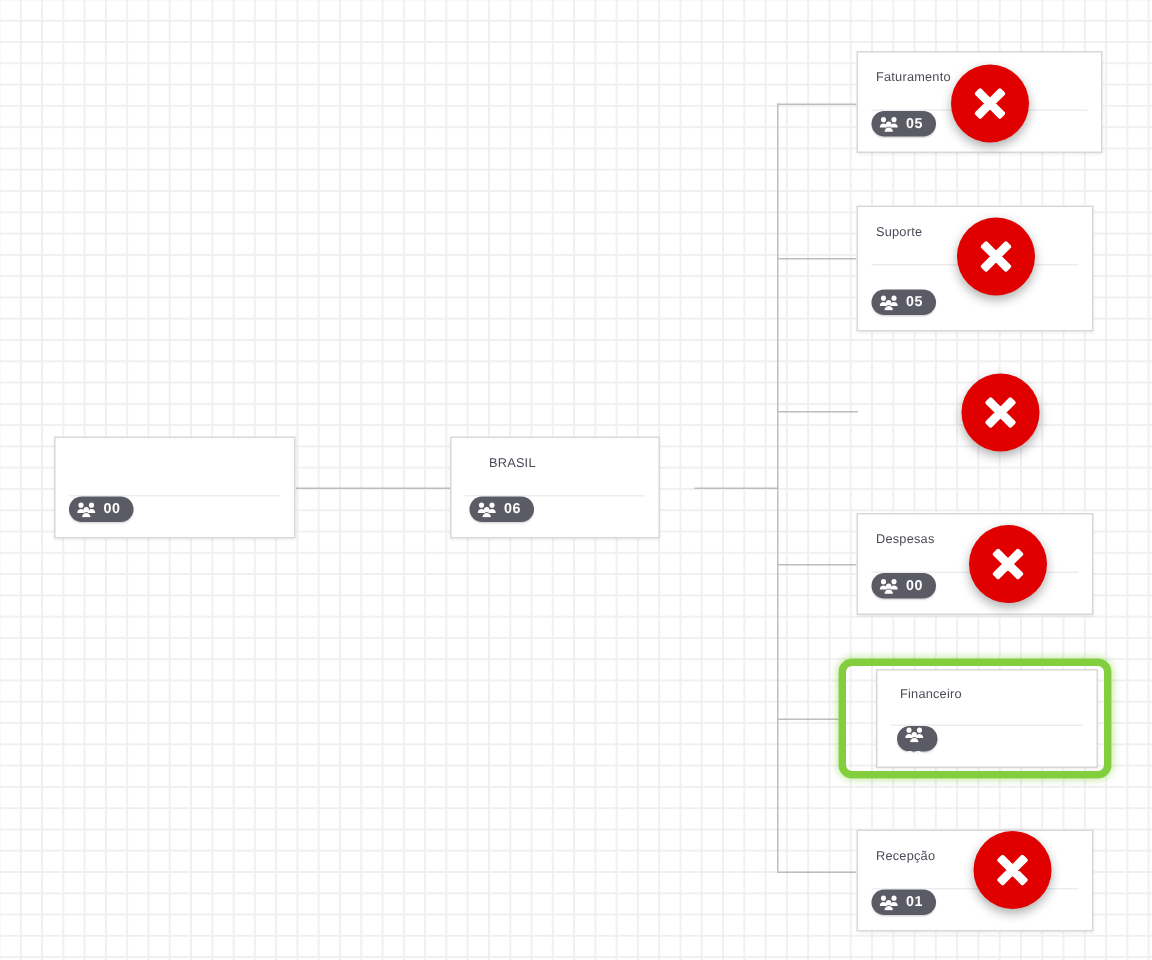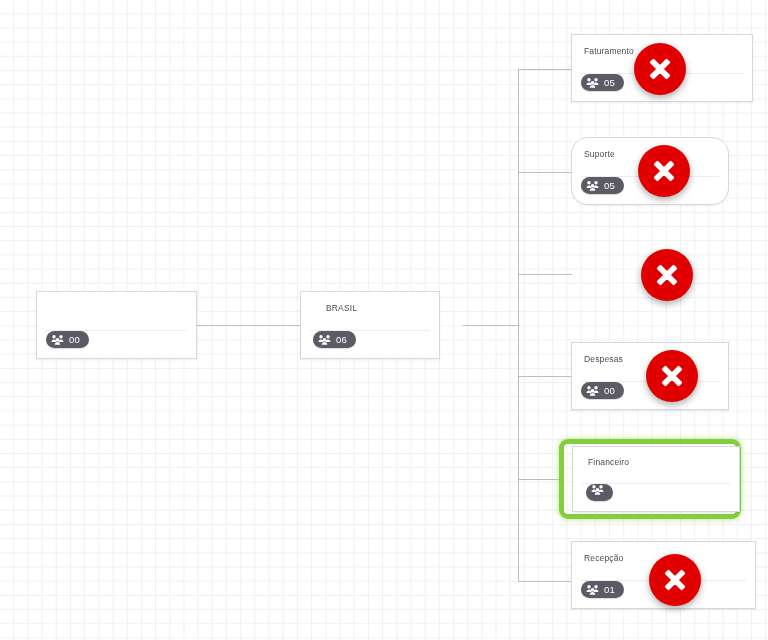--- a/index.html
+++ b/index.html
@@ -74,21 +74,21 @@
     box-shadow: 0 1px 1px rgba(0,0,0,0.15);
   }
   .badge .glyph {
     display: block;
     width: 13px;
     height: 11px;
     flex: none;
   }
   .badge .count {
     font-size: 9.5px;
-    font-weight: 400;
+    font-weight: 700;
     letter-spacing: .3px;
   }
 
   
   .highlight-ring {
     position: absolute;
     box-sizing: border-box;
     border: 5px solid #82ce3c;
     border-radius: 9px;
     box-shadow: 0 0 5px 1px rgba(130,206,60,0.45);
@@ -156,21 +156,21 @@
           <circle cx="20" cy="5.5" r="3.4" fill="#ffffff"></circle>
           <path d="M15 16c0-3.2 2.3-5.2 5-5.2s5 2 5 5.2z" fill="#ffffff"></path>
           <circle cx="13" cy="11.5" r="3.6" fill="#ffffff"></circle>
           <path d="M7.4 21.5c0-3.4 2.5-5.6 5.6-5.6s5.6 2.2 5.6 5.6z" fill="#ffffff"></path>
         </svg>
       </span>
       <span class="count">06</span>
     </div>
   </div>
 
-  <div class="node" style="left:571px; top:34px; width:182px; height:68px;">
+  <div class="node" style="left:571px; top:34px; width:164px; height:68px;">
     <div class="node-title">Faturamento</div>
     <div class="node-divider"></div>
     <div class="badge">
       <span class="glyph">
         <svg viewBox="0 0 26 22" width="13" height="11" aria-hidden="true">
           <circle cx="6" cy="5.5" r="3.4" fill="#ffffff"></circle>
           <path d="M1 16c0-3.2 2.3-5.2 5-5.2s5 2 5 5.2z" fill="#ffffff"></path>
           <circle cx="20" cy="5.5" r="3.4" fill="#ffffff"></circle>
           <path d="M15 16c0-3.2 2.3-5.2 5-5.2s5 2 5 5.2z" fill="#ffffff"></path>
           <circle cx="13" cy="11.5" r="3.6" fill="#ffffff"></circle>
@@ -179,21 +179,21 @@
       </span>
       <span class="count">05</span>
     </div>
   </div>
   <div class="x-marker" style="left:634px; top:43px;">
     <svg viewBox="0 0 32 32" width="30" height="30" aria-hidden="true">
       <path d="M9 6.5 L16 13.5 L23 6.5 L25.5 9 L18.5 16 L25.5 23 L23 25.5 L16 18.5 L9 25.5 L6.5 23 L13.5 16 L6.5 9 Z" fill="#ffffff" stroke="#ffffff" stroke-width="2.6" stroke-linejoin="round"></path>
     </svg>
   </div>
 
-  <div class="node" style="left:571px; top:137px; width:158px; height:68px;border-radius:17px;">
+  <div class="node" style="left:571px; top:137px; width:158px; height:84px;">
     <div class="node-title">Suporte</div>
     <div class="node-divider"></div>
     <div class="badge">
       <span class="glyph">
         <svg viewBox="0 0 26 22" width="13" height="11" aria-hidden="true">
           <circle cx="6" cy="5.5" r="3.4" fill="#ffffff"></circle>
           <path d="M1 16c0-3.2 2.3-5.2 5-5.2s5 2 5 5.2z" fill="#ffffff"></path>
           <circle cx="20" cy="5.5" r="3.4" fill="#ffffff"></circle>
           <path d="M15 16c0-3.2 2.3-5.2 5-5.2s5 2 5 5.2z" fill="#ffffff"></path>
           <circle cx="13" cy="11.5" r="3.6" fill="#ffffff"></circle>
@@ -232,39 +232,39 @@
       <span class="count">00</span>
     </div>
   </div>
   <div class="x-marker" style="left:646px; top:350px;">
     <svg viewBox="0 0 32 32" width="30" height="30" aria-hidden="true">
       <path d="M9 6.5 L16 13.5 L23 6.5 L25.5 9 L18.5 16 L25.5 23 L23 25.5 L16 18.5 L9 25.5 L6.5 23 L13.5 16 L6.5 9 Z" fill="#ffffff" stroke="#ffffff" stroke-width="2.6" stroke-linejoin="round"></path>
     </svg>
   </div>
 
   <div class="highlight-ring" style="left:559px; top:439px; width:182px; height:80px;"></div>
-  <div class="node" style="left:572px; top:446px; width:168px; height:66px;">
+  <div class="node" style="left:584px; top:446px; width:148px; height:66px;">
     <div class="node-title" style="left:15px; top:10px;">Financeiro</div>
     <div class="node-divider" style="top:36px;"></div>
     <div class="badge" style="left:13px;flex-direction:column;">
       <span class="glyph">
         <svg viewBox="0 0 26 22" width="13" height="11" aria-hidden="true">
           <circle cx="6" cy="5.5" r="3.4" fill="#ffffff"></circle>
           <path d="M1 16c0-3.2 2.3-5.2 5-5.2s5 2 5 5.2z" fill="#ffffff"></path>
           <circle cx="20" cy="5.5" r="3.4" fill="#ffffff"></circle>
           <path d="M15 16c0-3.2 2.3-5.2 5-5.2s5 2 5 5.2z" fill="#ffffff"></path>
           <circle cx="13" cy="11.5" r="3.6" fill="#ffffff"></circle>
           <path d="M7.4 21.5c0-3.4 2.5-5.6 5.6-5.6s5.6 2.2 5.6 5.6z" fill="#ffffff"></path>
         </svg>
       </span>
       <span class="count">02</span>
     </div>
   </div>
 
-  <div class="node" style="left:571px; top:541px; width:185px; height:68px;">
+  <div class="node" style="left:571px; top:553px; width:158px; height:68px;">
     <div class="node-title">Recepção</div>
     <div class="node-divider"></div>
     <div class="badge">
       <span class="glyph">
         <svg viewBox="0 0 26 22" width="13" height="11" aria-hidden="true">
           <circle cx="6" cy="5.5" r="3.4" fill="#ffffff"></circle>
           <path d="M1 16c0-3.2 2.3-5.2 5-5.2s5 2 5 5.2z" fill="#ffffff"></path>
           <circle cx="20" cy="5.5" r="3.4" fill="#ffffff"></circle>
           <path d="M15 16c0-3.2 2.3-5.2 5-5.2s5 2 5 5.2z" fill="#ffffff"></path>
           <circle cx="13" cy="11.5" r="3.6" fill="#ffffff"></circle>

